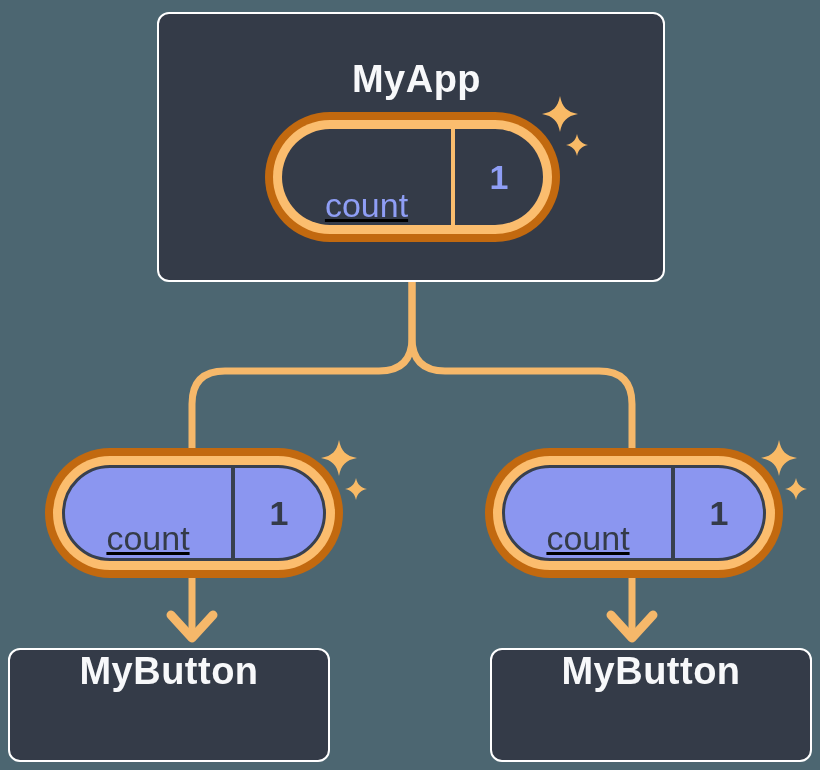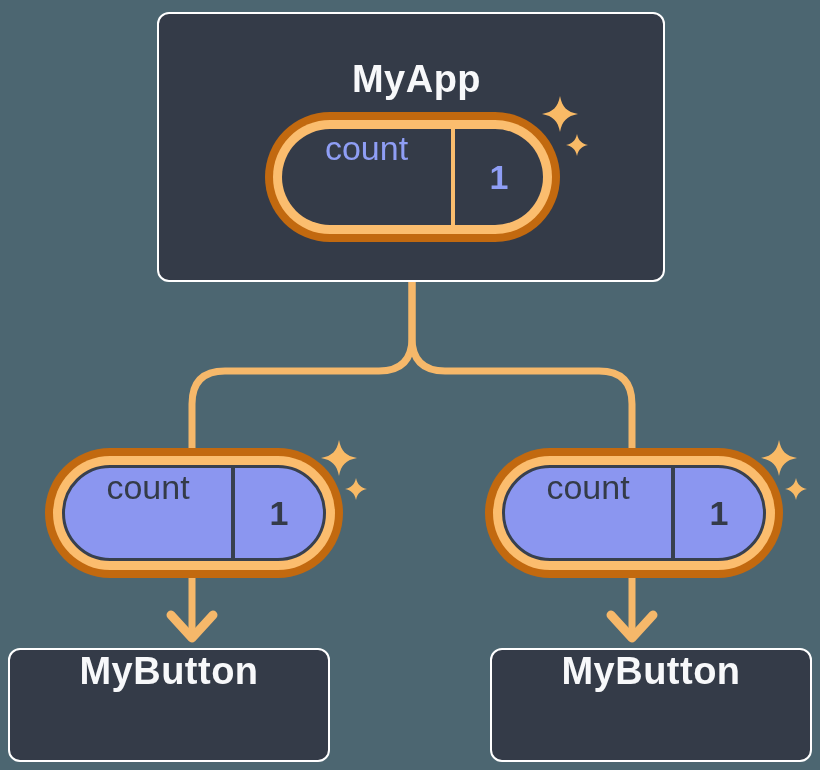--- a/index.html
+++ b/index.html
@@ -64,21 +64,21 @@
   .pill-core {
     width:100%; height:100%;
     border-radius:999px;
     display:flex; align-items:stretch;
     overflow:hidden;
     box-sizing:border-box;
   }
   .pill-core.root { background:#343b48; }
   .pill-core.child { background:#8b96f0; border:3px solid #38404e; }
   .pill-cell-key {
-    flex:1; display:flex; align-items:flex-start; justify-content:center;
+    flex:1; display:flex; align-items:flex-end; justify-content:center;text-decoration:underline;
   }
   .pill-cell-val {
     width:88px; display:flex; align-items:center; justify-content:center;
   }
   .pill-divider { width:4px; flex:0 0 4px; }
   .pill-core.root  .pill-divider { background:#fbbd6e; }
   .pill-core.child .pill-divider { background:#38404e; }
   .pill-key { font-size:34px; font-weight:400; }
   .pill-val { font-size:34px; font-weight:700; }
   .pill-core.root  .pill-key, .pill-core.root  .pill-val { color:#8f9ef5; }

